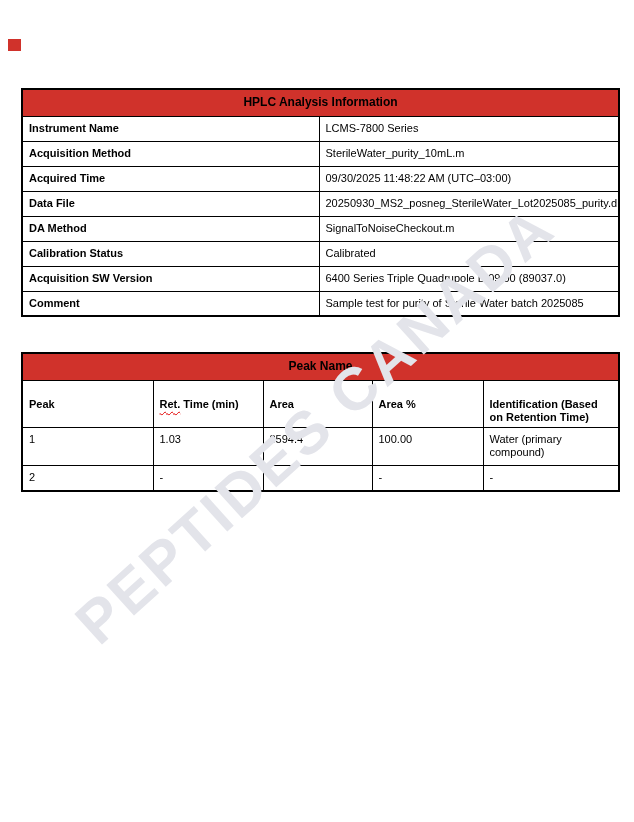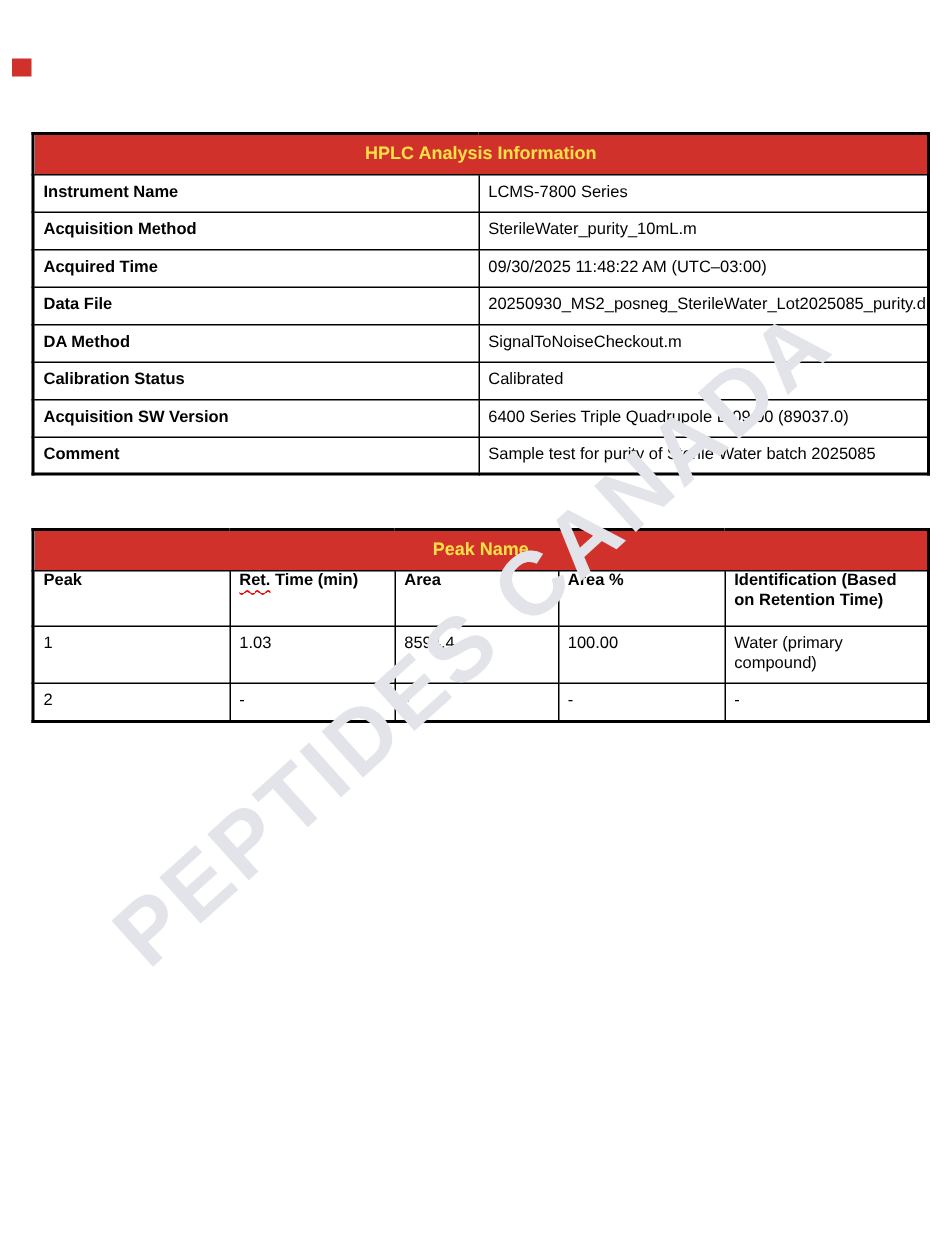--- a/index.html
+++ b/index.html
@@ -38,39 +38,39 @@
     border: 1px solid #000000;
     font-size: 11px;
     line-height: 13px;
     padding: 3px 6px;
     overflow: hidden;
   }
   table { border: 2px solid #000000; }
 
   .band {
     background: #d0322b;
-    color: #fde047;
+    color: #000000;
     font-weight: bold;
     font-size: 12px;
     text-align: center;
     vertical-align: middle;
     height: 27px;
     padding: 0;
   }
 
   .info-table td { height: 25px; vertical-align: middle; }
   .info-table .lbl { font-weight: bold; text-align: left; }
   .info-table .val { font-weight: normal; text-align: left; }
 
   .peak-table th.colhead {
     font-weight: bold;
     text-align: left;
     vertical-align: top;
     height: 37px;
-    padding-top: 0;
+    padding-top: 17px;
   }
   .peak-table td {
     vertical-align: top;
     padding-top: 5px;
     text-align: left;
   }
   .peak-table tr.row-1 td { height: 38px; }
   .peak-table tr.row-2 td { height: 26px; }
 
   .squiggle {

